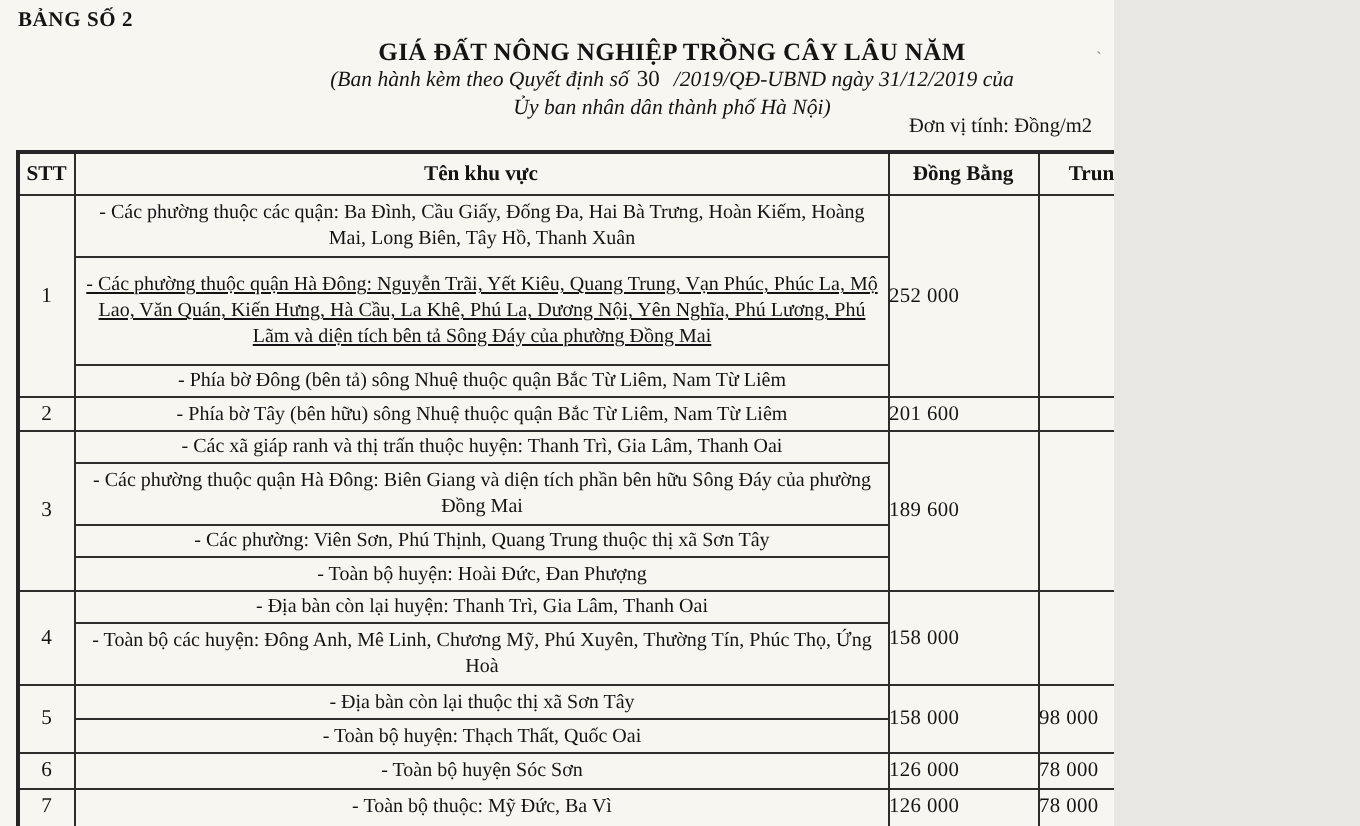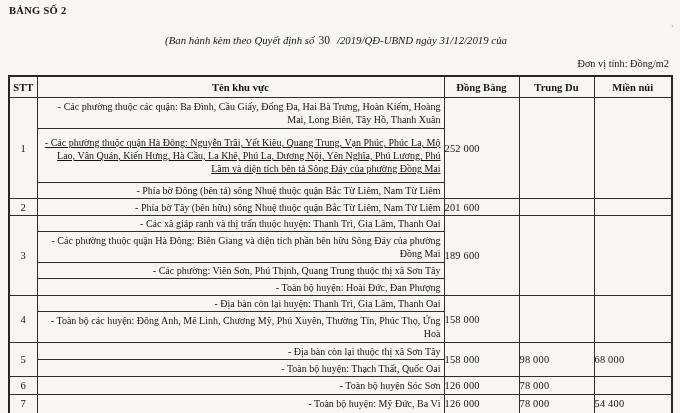--- a/index.html
+++ b/index.html
@@ -1,17 +1,17 @@
 <!DOCTYPE html>
 <html><head>
 <meta charset="utf-8">
 <style>
   html,body { margin:0; padding:0; background:#e8e7e3; }
   .page {
-    position:relative; width:680px; height:413px;
+    position:relative; width:557px; height:413px;
     background:#f7f6f1;
     font-family:"Liberation Serif","DejaVu Serif",serif;
     color:#141414;
     overflow:hidden;
   }
   .table-label {
     position:absolute; left:9px; top:5px;
     font-size:10.5px; font-weight:bold; letter-spacing:.3px;
   }
   .doc-title {
@@ -44,43 +44,45 @@
     padding:0; margin:0; overflow:hidden;
   }
   .price-table th {
     font-size:10.6px; font-weight:bold; text-align:center;
     height:20px; background:#f7f6f1;
   }
   td.stt {
     text-align:center; font-size:10.6px; vertical-align:middle;
   }
   td.zone {
-    font-size:10px; line-height:13px; text-align:right;
+    font-size:10px; line-height:13px; text-align:center;
     padding:1px 3px 1px 4px; vertical-align:middle;
   }
   td.val {
     text-align:left; font-size:10.4px; vertical-align:middle;
     letter-spacing:.2px;
   }
   tr.h31{height:31px;} tr.h54{height:54px;text-decoration:underline;} tr.h16{height:16px;padding-left:28px;}
   tr.h17{height:17px;} tr.h15{height:15px;} tr.h18{height:18px;}
   tr.h19{height:19px;}
   
   .artifact1{position:absolute; right:6px; top:24px; font-size:9px; color:#8a8880;}
 </style>
 </head>
 <body>
 
 <div class="page">
 
   <div class="table-label">BẢNG SỐ 2</div>
 
+  <div class="doc-title">GIÁ ĐẤT NÔNG NGHIỆP TRỒNG CÂY LÂU NĂM</div>
 
   <div class="doc-sub1"><span>(Ban hành kèm theo Quyết định số</span><span class="sub-num">30</span><span>/2019/QĐ-UBND ngày 31/12/2019 của</span></div>
 
+  <div class="doc-sub2">Ủy ban nhân dân thành phố Hà Nội)</div>
 
   <div class="unit-label">Đơn vị tính: Đồng/m2</div>
 
   <span class="artifact1">`</span>
 
   <table class="price-table">
     <colgroup>
       <col style="width:28px">
         <col style="width:407px">
         <col style="width:75px">
@@ -162,20 +164,20 @@
       <tr class="h18">
         <td class="stt">6</td>
         <td class="zone">- Toàn bộ huyện Sóc Sơn</td>
         <td class="val">126 000</td>
         <td class="val">78 000</td>
         <td class="val"></td>
       </tr>
 
       <tr class="h19">
         <td class="stt">7</td>
-        <td class="zone">- Toàn bộ huyện: Mỹ Đức, Ba Vì</td>
+        <td class="zone">- Toàn bộ thuộc: Mỹ Đức, Ba Vì</td>
         <td class="val">126 000</td>
         <td class="val">78 000</td>
         <td class="val">54 400</td>
       </tr>
     </tbody>
   </table>
 </div>
 
 </body></html>

